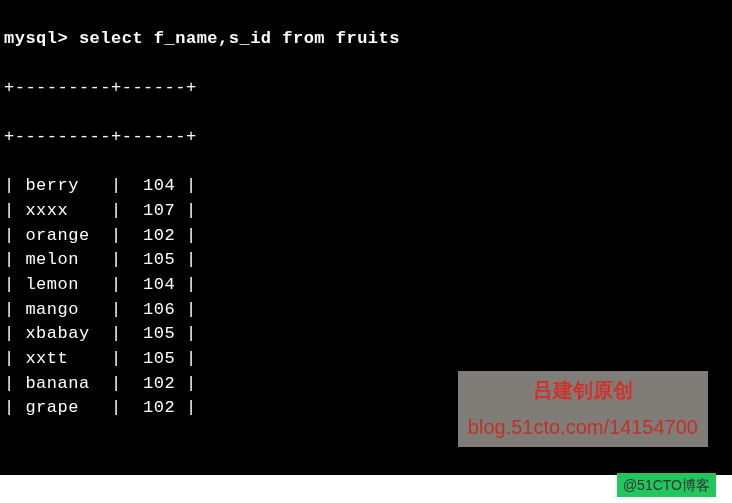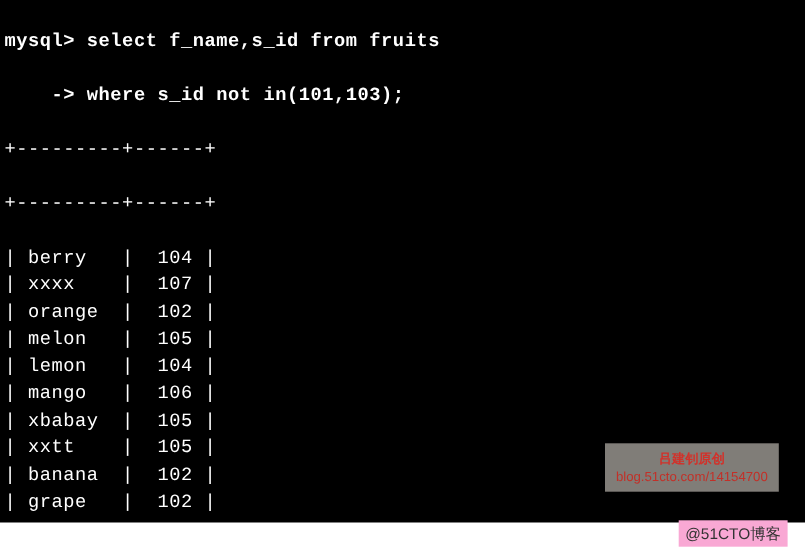--- a/index.html
+++ b/index.html
@@ -33,58 +33,58 @@
     .table-row {
       color: #ffffff;
     }
     .watermark {
       position: absolute;
       right: 24px;
       bottom: 56px;
       background: rgba(233, 227, 219, 0.55);
       padding: 6px 10px;
       font-family: "SimSun", "Arial", sans-serif;
-      font-size: 12px;
+      font-size: 20px;
       text-align: center;
       line-height: 1.35;
       letter-spacing: 0;
     }
     .wm-line1 {
       color: #d2312a;
       font-weight: 600;
     }
     .wm-line2 {
       color: #c23028;
+      margin-top: 10px;
     }
     .attribution {
       position: absolute;
       right: 16px;
       bottom: 6px;
       font-family: "Microsoft YaHei", "Arial", sans-serif;
       color: #333333;
-      background: #f9a8d4;
+      background: #22c55e;
       font-size: 14px;
       padding: 2px 6px;
       letter-spacing: 0;
     }
     .white-strip {
       position: absolute;
       bottom: 0;
       left: 0;
       right: 0;
       height: 28px;
       background: #ffffff;
     }
   </style>
 </head>
 <body>
 
 <div class="terminal">
 <div class="prompt-line">mysql&gt; select f_name,s_id from fruits</div>
-<div class="prompt-line">    -&gt; where s_id not in(101,103);</div>
 <div class="table-border">+---------+------+</div>
 <div class="table-border">+---------+------+</div>
 <div id="data-rows"><div class="table-row">| berry   |  104 |</div><div class="table-row">| xxxx    |  107 |</div><div class="table-row">| orange  |  102 |</div><div class="table-row">| melon   |  105 |</div><div class="table-row">| lemon   |  104 |</div><div class="table-row">| mango   |  106 |</div><div class="table-row">| xbabay  |  105 |</div><div class="table-row">| xxtt    |  105 |</div><div class="table-row">| banana  |  102 |</div><div class="table-row">| grape   |  102 |</div></div>
 
 
 </div>
 
 <div class="watermark">
   <div class="wm-line1">吕建钊原创</div>
   <div class="wm-line2">blog.51cto.com/14154700</div>

